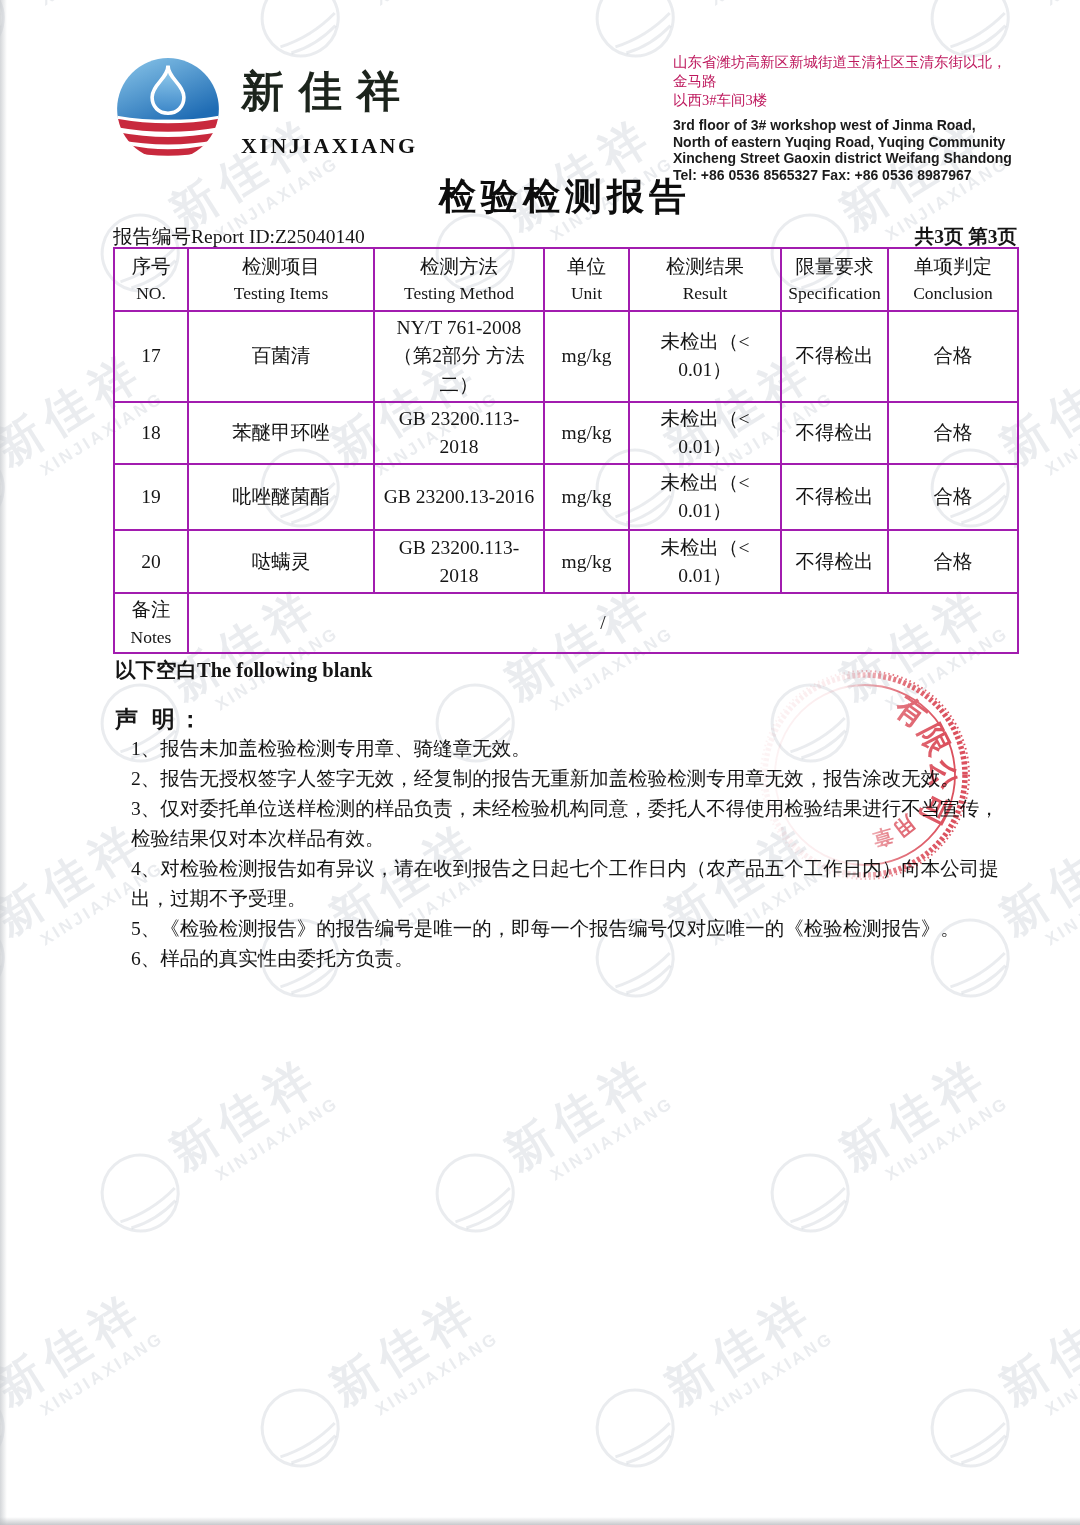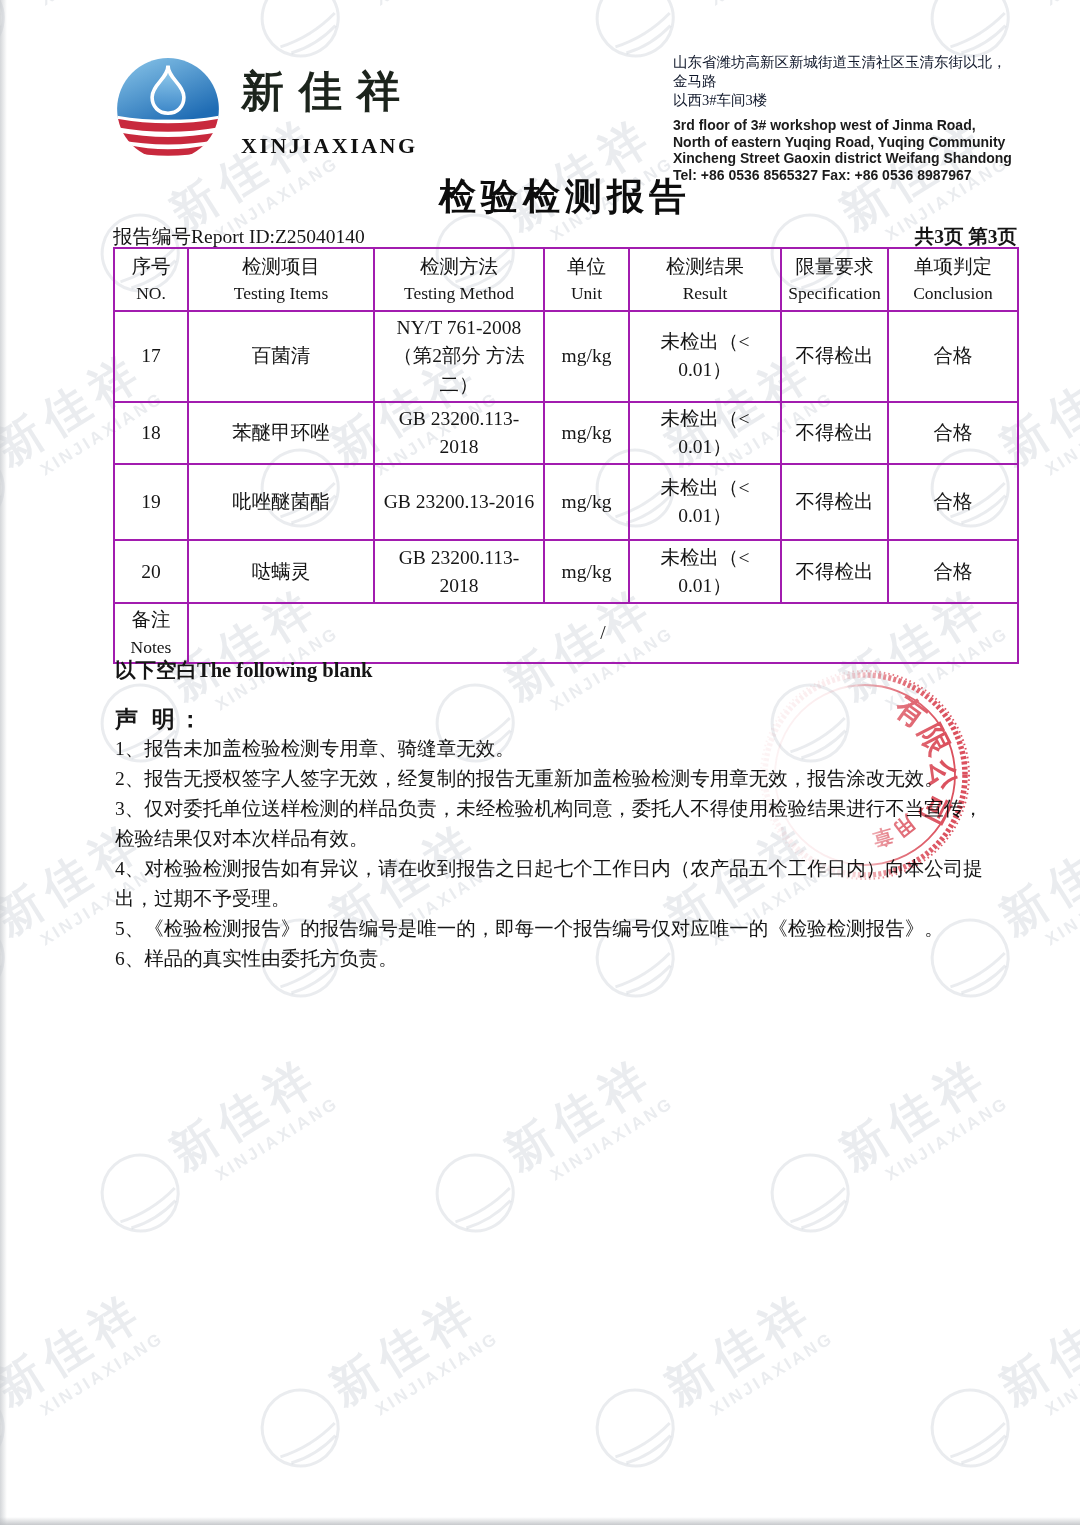--- a/index.html
+++ b/index.html
@@ -24,21 +24,21 @@
   .wm-en{font-size:17px;font-weight:700;letter-spacing:3px;line-height:1;margin:6px 0 0 26px;
          font-family:"Liberation Sans","DejaVu Sans",sans-serif;}
   
   .content{position:absolute;left:113px;top:0;width:904px;z-index:1;}
   
   .brand{position:absolute;left:2px;top:56px;display:flex;gap:20px;}
   .brand-txt{display:flex;flex-direction:column;}
   .brand-cn{font-size:43px;font-weight:700;letter-spacing:15px;line-height:1;margin-top:14px;color:#1c241c;}
   .brand-en{font-size:22px;font-weight:700;letter-spacing:2.5px;line-height:1;margin-top:22px;color:#111;}
   .address{position:absolute;left:560px;top:53px;width:344px;}
-  .addr-cn{font-size:14.5px;line-height:19px;color:#0f172a;}
+  .addr-cn{font-size:14.5px;line-height:19px;color:#be185d;}
   .addr-en{font-size:14px;line-height:16.5px;margin-top:7px;font-weight:700;color:#1b1b1b;
            font-family:"Liberation Sans","DejaVu Sans",sans-serif;}
   
   .doc-title{position:absolute;top:172px;left:0;width:100%;margin:0;text-align:center;
              font-size:37px;font-weight:700;letter-spacing:5px;color:#0d0d0d;}
   .meta-row{position:absolute;top:223px;left:0;width:100%;display:flex;
             justify-content:space-between;font-size:19.5px;text-align:center;}
   .meta-pages{font-weight:700;}
   
   table.report{position:absolute;left:0;top:247px;width:904px;border-collapse:collapse;
@@ -46,29 +46,29 @@
   table.report th,table.report td{border:2px solid #a21caf;text-align:center;
     vertical-align:middle;padding:2px 6px;font-size:19.5px;line-height:1.45;
     word-break:break-word;overflow-wrap:anywhere;}
   .col-no{width:74px;}.col-item{width:186px;}.col-method{width:170px;}
   .col-unit{width:85px;}.col-result{width:152px;}.col-spec{width:107px;}.col-concl{width:130px;}
   thead tr{height:63px;}
   .hcn{font-size:19.5px;font-weight:400;}
   .hen{font-size:17.5px;font-weight:400;}
   tbody.gen tr:nth-child(1){height:90px;}
   tbody.gen tr:nth-child(2){height:49px;}
-  tbody.gen tr:nth-child(3){height:76px;}
+  tbody.gen tr:nth-child(3){height:66px;}
   tbody.gen tr:nth-child(4){height:63px;}
   tr.notes-row{height:52px;}
   td.notes-value{text-align:left;padding-left:10px;}
   
   .following-blank{position:absolute;left:2px;top:656px;font-size:20.5px;font-weight:700;}
   .stmt-heading{position:absolute;left:2px;top:704px;font-size:23px;font-weight:700;letter-spacing:4px;}
   .stmt-lines{position:absolute;left:2px;top:734px;width:902px;}
-  .stmt-line{font-size:19.5px;line-height:30px;height:30px;white-space:nowrap;}
+  .stmt-line{font-size:19.5px;line-height:30px;height:30px;white-space:nowrap;margin-left:16px;}
   
   .seal{position:absolute;left:617px;top:640px;z-index:3;mix-blend-mode:multiply;opacity:.92;}
 </style>
 </head>
 <body>
 
 <div class="wm-layer" id="wmLayer">
     <div class="wm" style="left: -90px; top: -70px;">
       <svg width="84" height="84" viewBox="0 0 84 84">
         <circle cx="42" cy="42" r="38" fill="none" stroke="currentColor" stroke-width="3"></circle>

